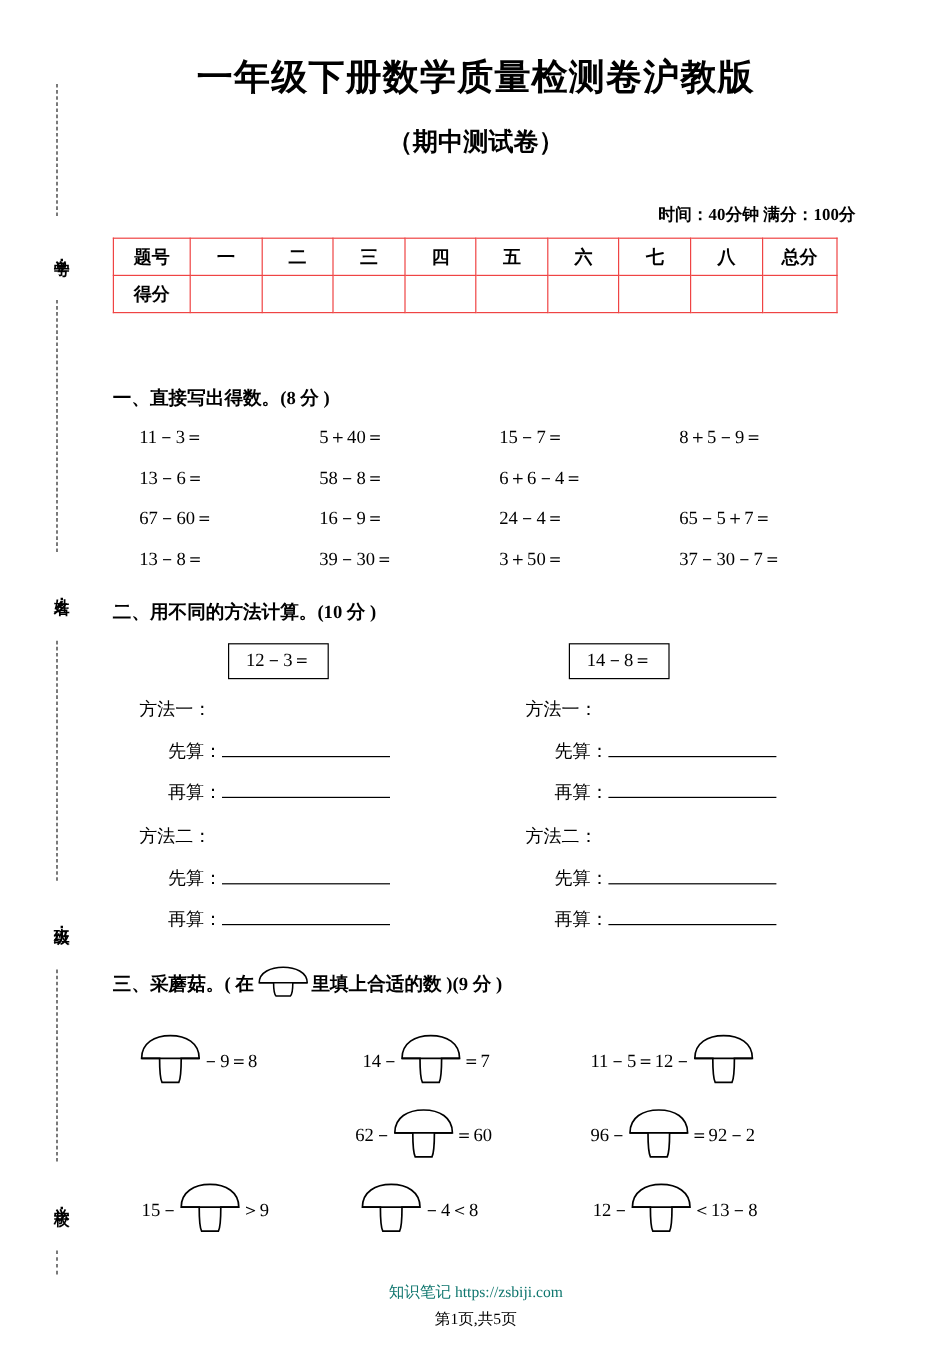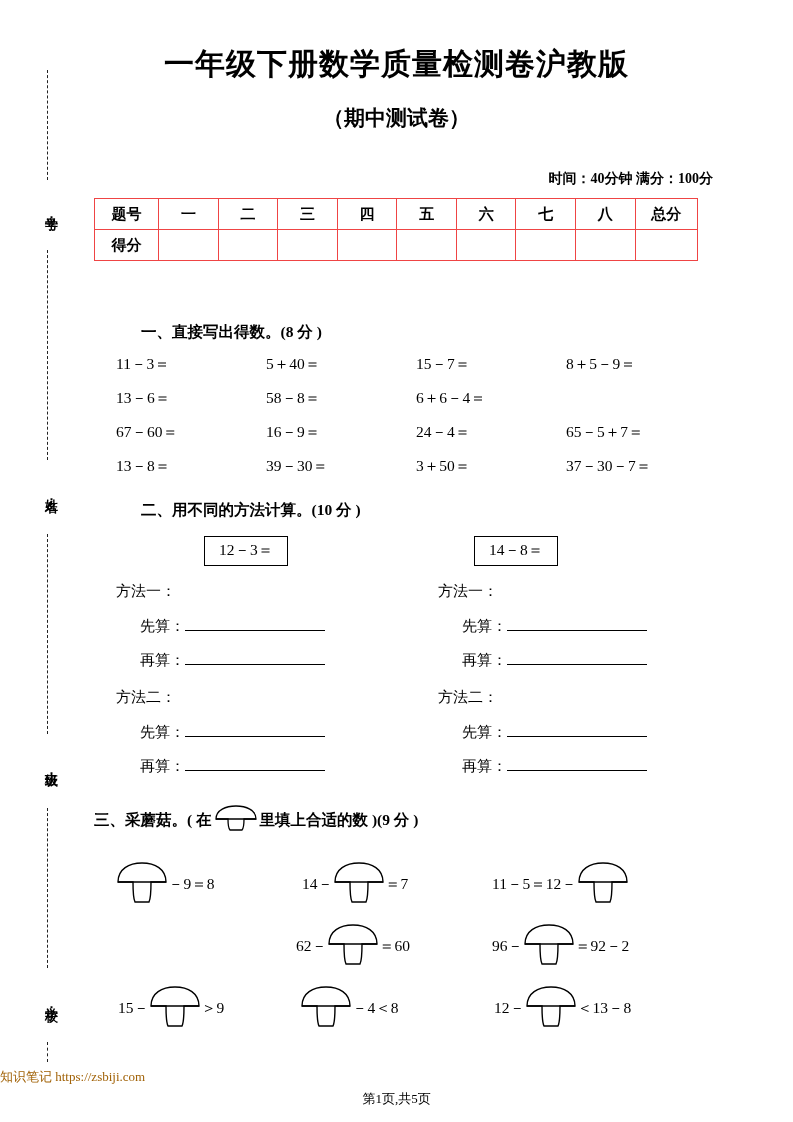--- a/index.html
+++ b/index.html
@@ -101,21 +101,20 @@
     left: 0; right: 0;
     top: 288px;
     text-align: center;
     font-size: 15px;
     font-weight: bold;
   }
   .sec-head {
     position: absolute;
     font-size: 15.5px;
     font-weight: bold;
-    margin-left: 47px;
   }
 
   
   .q1grid {
     position: absolute;
     left: 116px;
     top: 354px;
     width: 600px;
   }
   .q1row {
@@ -158,23 +157,23 @@
   }
   .mush {
     display: inline-block;
     position: relative;
   }
 
   .footer-note {
     position: absolute;
     left: 0; right: 0;
     top: 1068px;
-    text-align: left;
+    text-align: center;
     font-size: 13px;
-    color: #a16207;
+    color: #0f766e;
   }
   .footer-page {
     position: absolute;
     left: 0; right: 0;
     top: 1090px;
     text-align: center;
     font-size: 13px;
   }
   .inline-mush-head {
     position: absolute;
@@ -259,21 +258,21 @@
     <div class="q1row">
       <div class="q1cell">13－8＝</div>
       <div class="q1cell">39－30＝</div>
       <div class="q1cell">3＋50＝</div>
       <div class="q1cell">37－30－7＝</div>
     </div>
   </div>
 
   <div class="sec-head" style="left:94px; top:500px;">二、用不同的方法计算。(10 分 )</div>
 
-  <div class="boxed" style="left:204px; top:536px;">12－3＝</div>
+  <div class="boxed" style="left:190px; top:536px;">12－3＝</div>
   <div class="boxed" style="left:474px; top:536px;">14－8＝</div>
 
   <div class="method-line" style="left:116px; top:582px;">方法一：</div>
   <div class="method-line" style="left:140px; top:616px;">
     <span>先算：</span><span class="ul" style="width:140px;"></span>
   </div>
   <div class="method-line" style="left:140px; top:650px;">
     <span>再算：</span><span class="ul" style="width:140px;"></span>
   </div>
   <div class="method-line" style="left:116px; top:688px;">方法二：</div>

